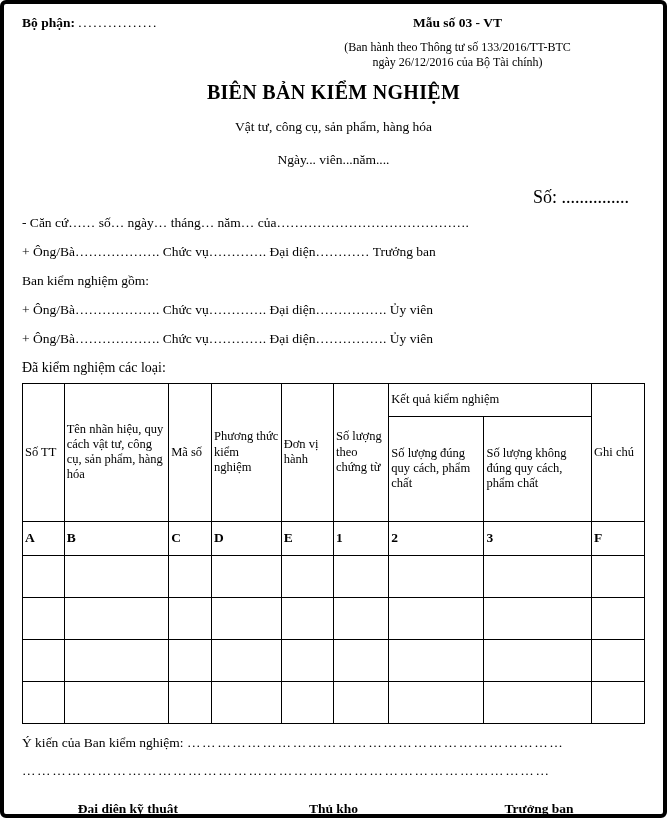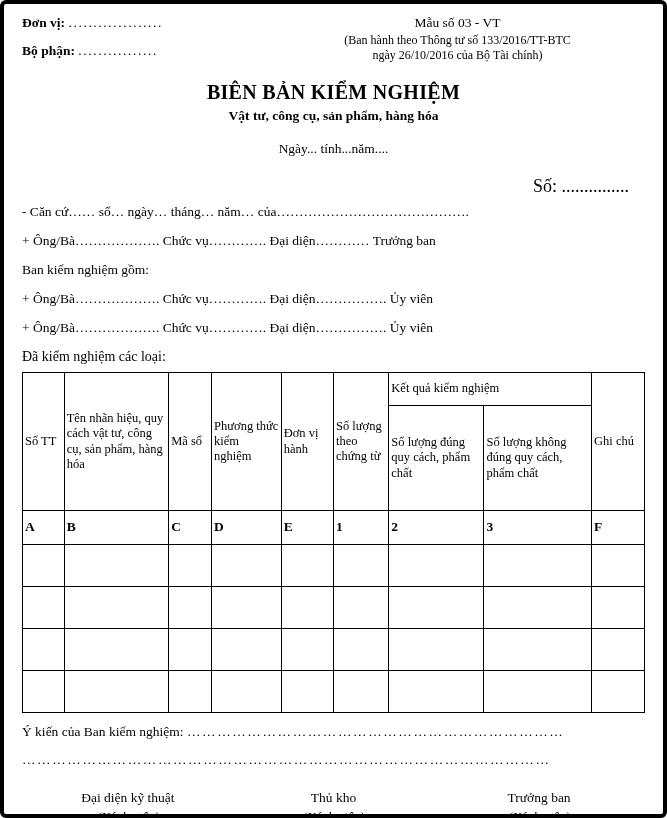--- a/index.html
+++ b/index.html
@@ -59,45 +59,45 @@
 
   .header-right {
     flex: 1;
     text-align: center;
     font-size: 13.5px;
     line-height: 1.30;
     padding-right: 4px;
   }
 
   .form-code {
-    font-weight: normal;
-    font-size: 13.5px;
-    margin-bottom: 1px;
+    font-weight: bold;
+    font-size: 13.5px;
+    margin-bottom: 8px;
   }
 
   .form-decree {
     font-size: 12px;
   }
 
   
   .title-block {
     text-align: center;
     margin-top: 10px;
   }
 
   .doc-title {
     font-weight: bold;
     font-size: 20px;
     letter-spacing: 0.3px;
   }
 
   .doc-subtitle {
-    font-weight: bold;
-    font-size: 13.5px;
-    margin-top: 4px;
+    font-weight: normal;
+    font-size: 13.5px;
+    margin-top: 15px;
   }
 
   .doc-date {
     font-size: 13.5px;
     margin-top: 17px;
   }
 
   .doc-number {
     text-align: right;
     font-size: 18px;
@@ -189,61 +189,57 @@
 
   .sig-col {
     text-align: center;
   }
 
   .sig-col.c1 { width: 34%; }
   .sig-col.c2 { width: 32%; }
   .sig-col.c3 { width: 34%; }
 
   .sig-role {
-    font-weight: normal;
+    font-weight: bold;
     font-size: 13.5px;
   }
 
   .sig-note {
     font-style: italic;
     font-size: 13px;
     margin-top: 3px;
   }
 </style>
 </head>
 <body>
 
 <div class="page">
   <div class="inner">
 
     <div class="header">
 
       <div class="header-left">
         <div class="hl-row">
-          <span class="hl-label">Đơn vị:</span>
-          <span class="dots">...................</span>
-        </div>
-        <div class="hl-row">
           <span class="hl-label">Bộ phận:</span>
           <span class="dots">................</span>
         </div>
       </div>
 
       <div class="header-right">
         <div class="form-code">Mẫu số 03 - VT</div>
         <div class="form-decree">(Ban hành theo Thông tư số 133/2016/TT-BTC</div>
-        <div class="form-decree">ngày 26/10/2016 của Bộ Tài chính)</div>
+        <div class="form-decree">ngày 26/12/2016 của Bộ Tài chính)</div>
       </div>
 
     </div>
 
     <div class="title-block">
       <div class="doc-title">BIÊN BẢN KIỂM NGHIỆM</div>
       <div class="doc-subtitle">Vật tư, công cụ, sản phẩm, hàng hóa</div>
-      <div class="doc-date">Ngày... tính...năm....</div>
+      <div class="doc-date">Ngày... viên...năm....</div>
     </div>
 
     <div class="doc-number">Số: ...............</div>
 
     <div class="body-lines">
       <div class="body-line">- Căn cứ…… số… ngày… tháng… năm… của…………………………………….</div>
       <div class="body-line member-line">+ Ông/Bà………………. Chức vụ…………. Đại diện………… Trưởng ban</div>
       <div class="body-line">Ban kiểm nghiệm gồm:</div>
       <div class="body-line member-line">+ Ông/Bà………………. Chức vụ…………. Đại diện……………. Ủy viên</div>
       <div class="body-line member-line">+ Ông/Bà………………. Chức vụ…………. Đại diện……………. Ủy viên</div>

